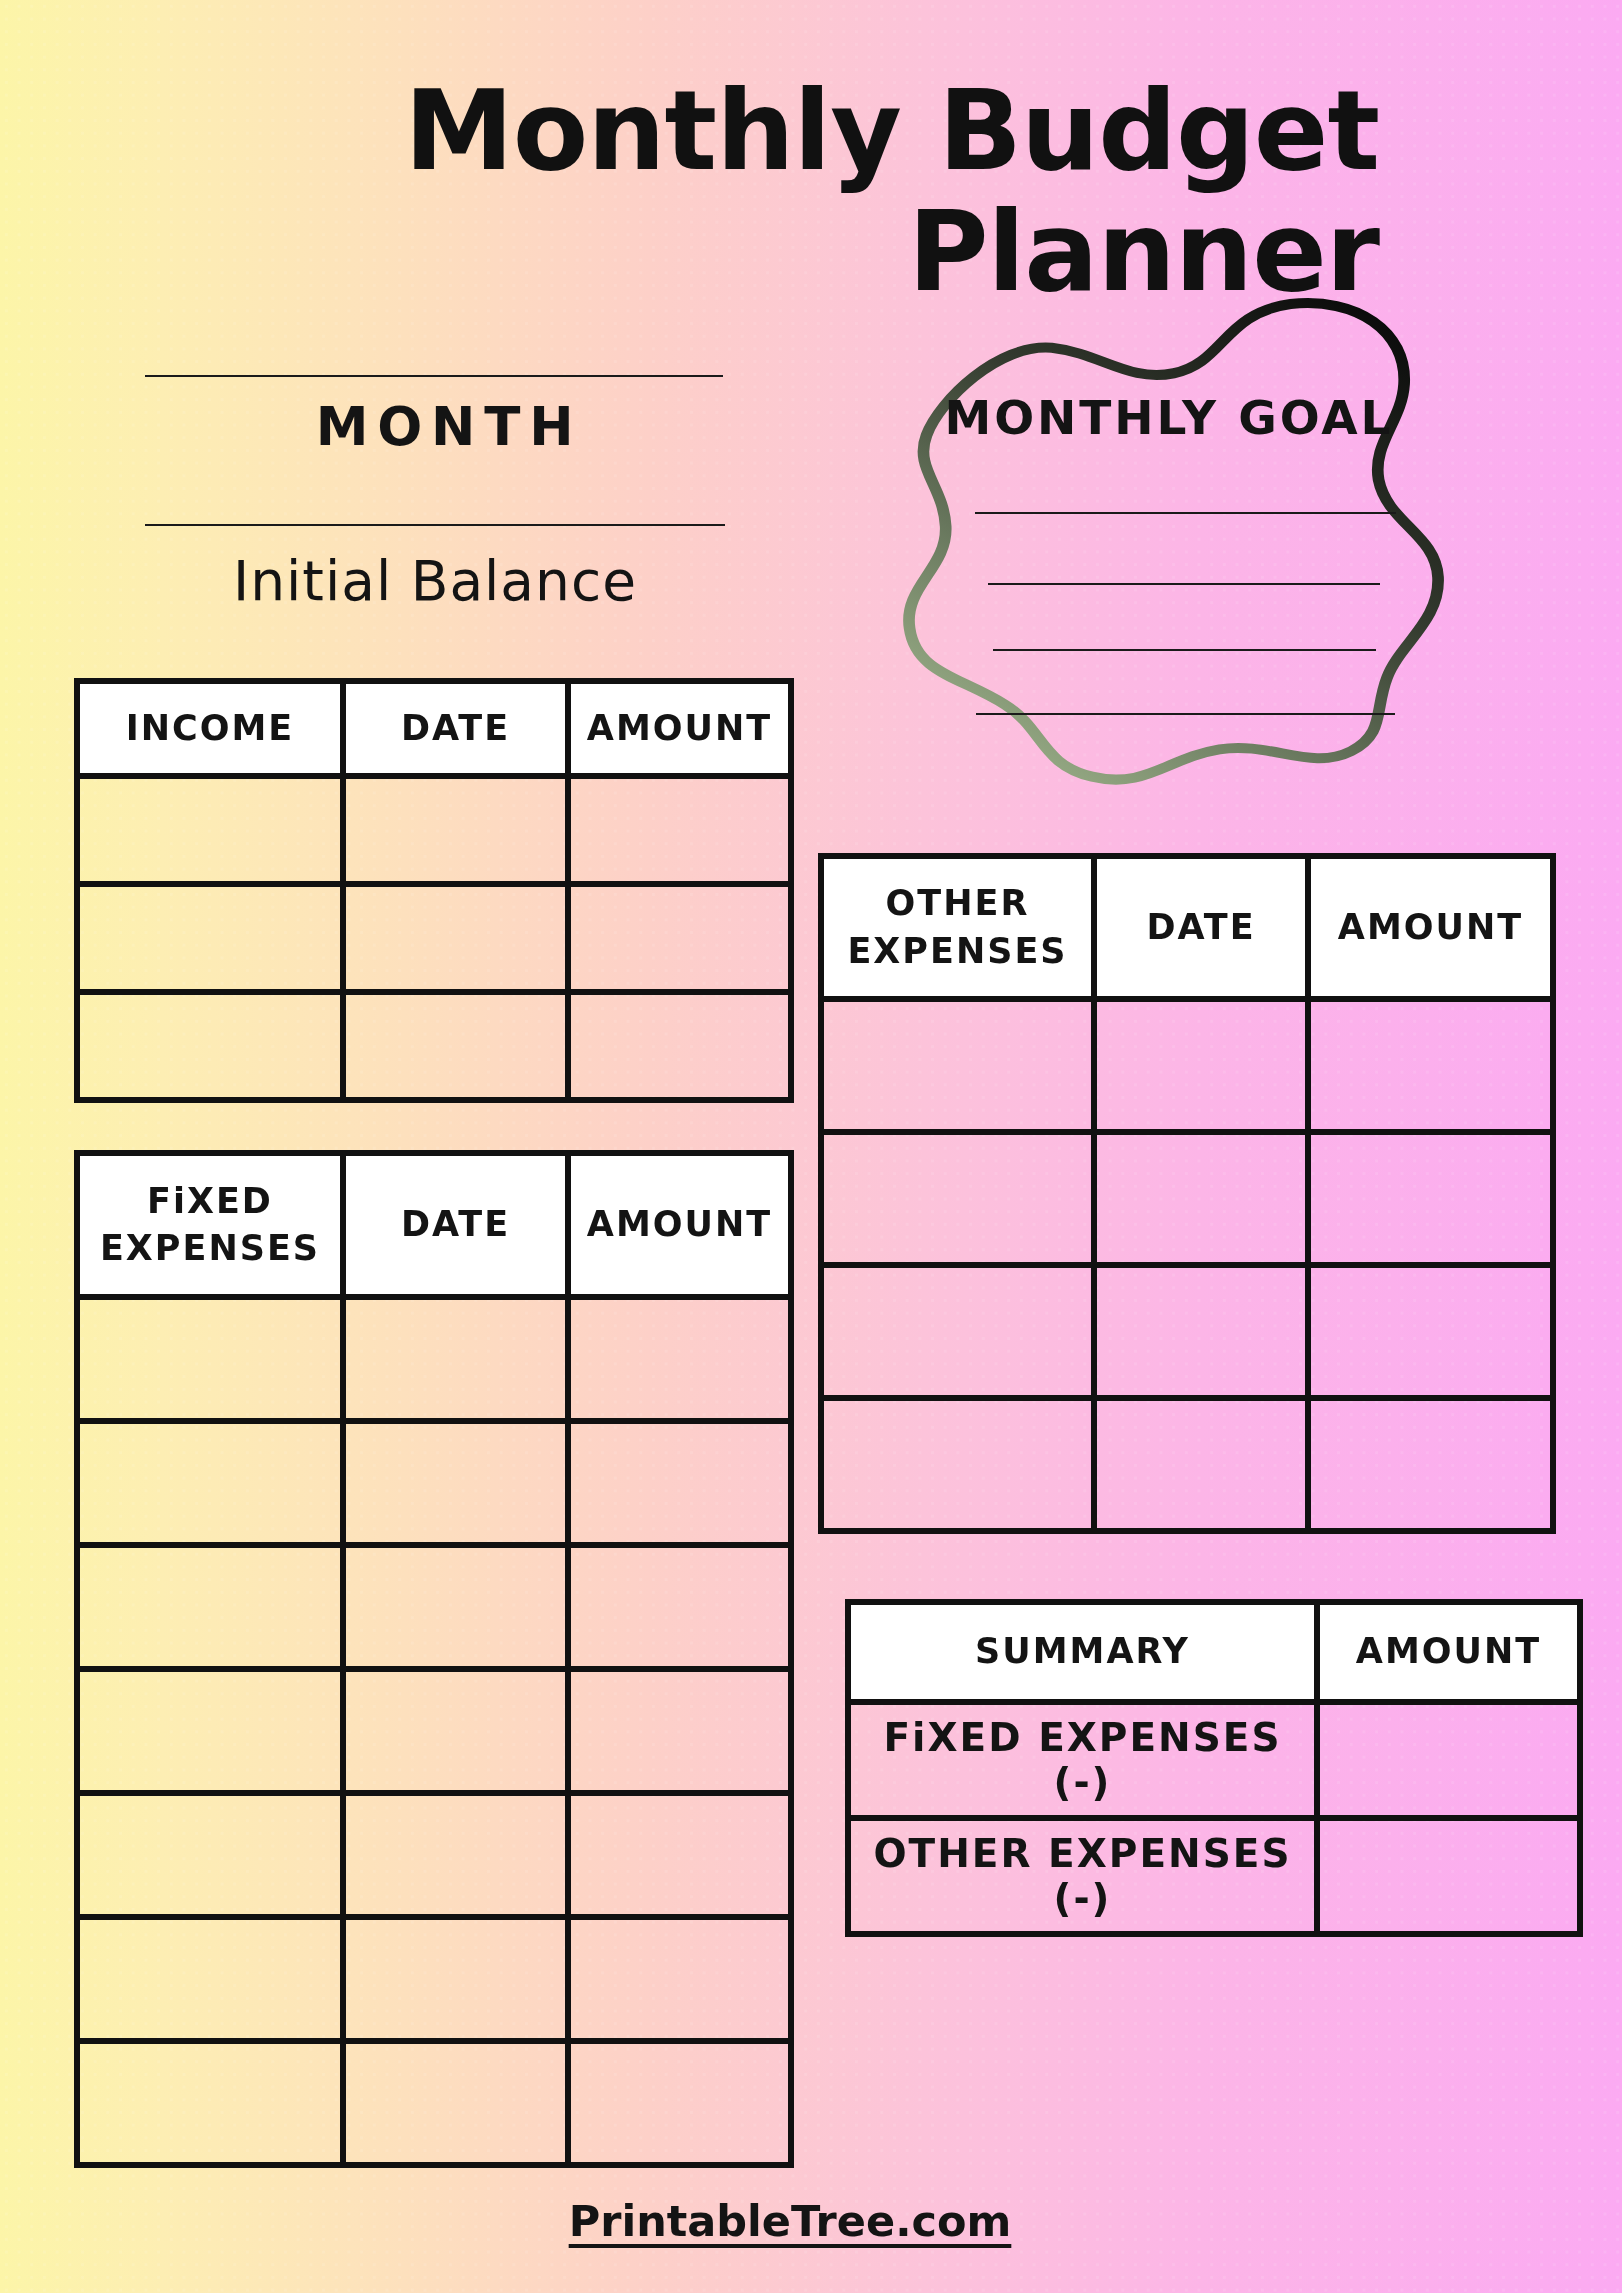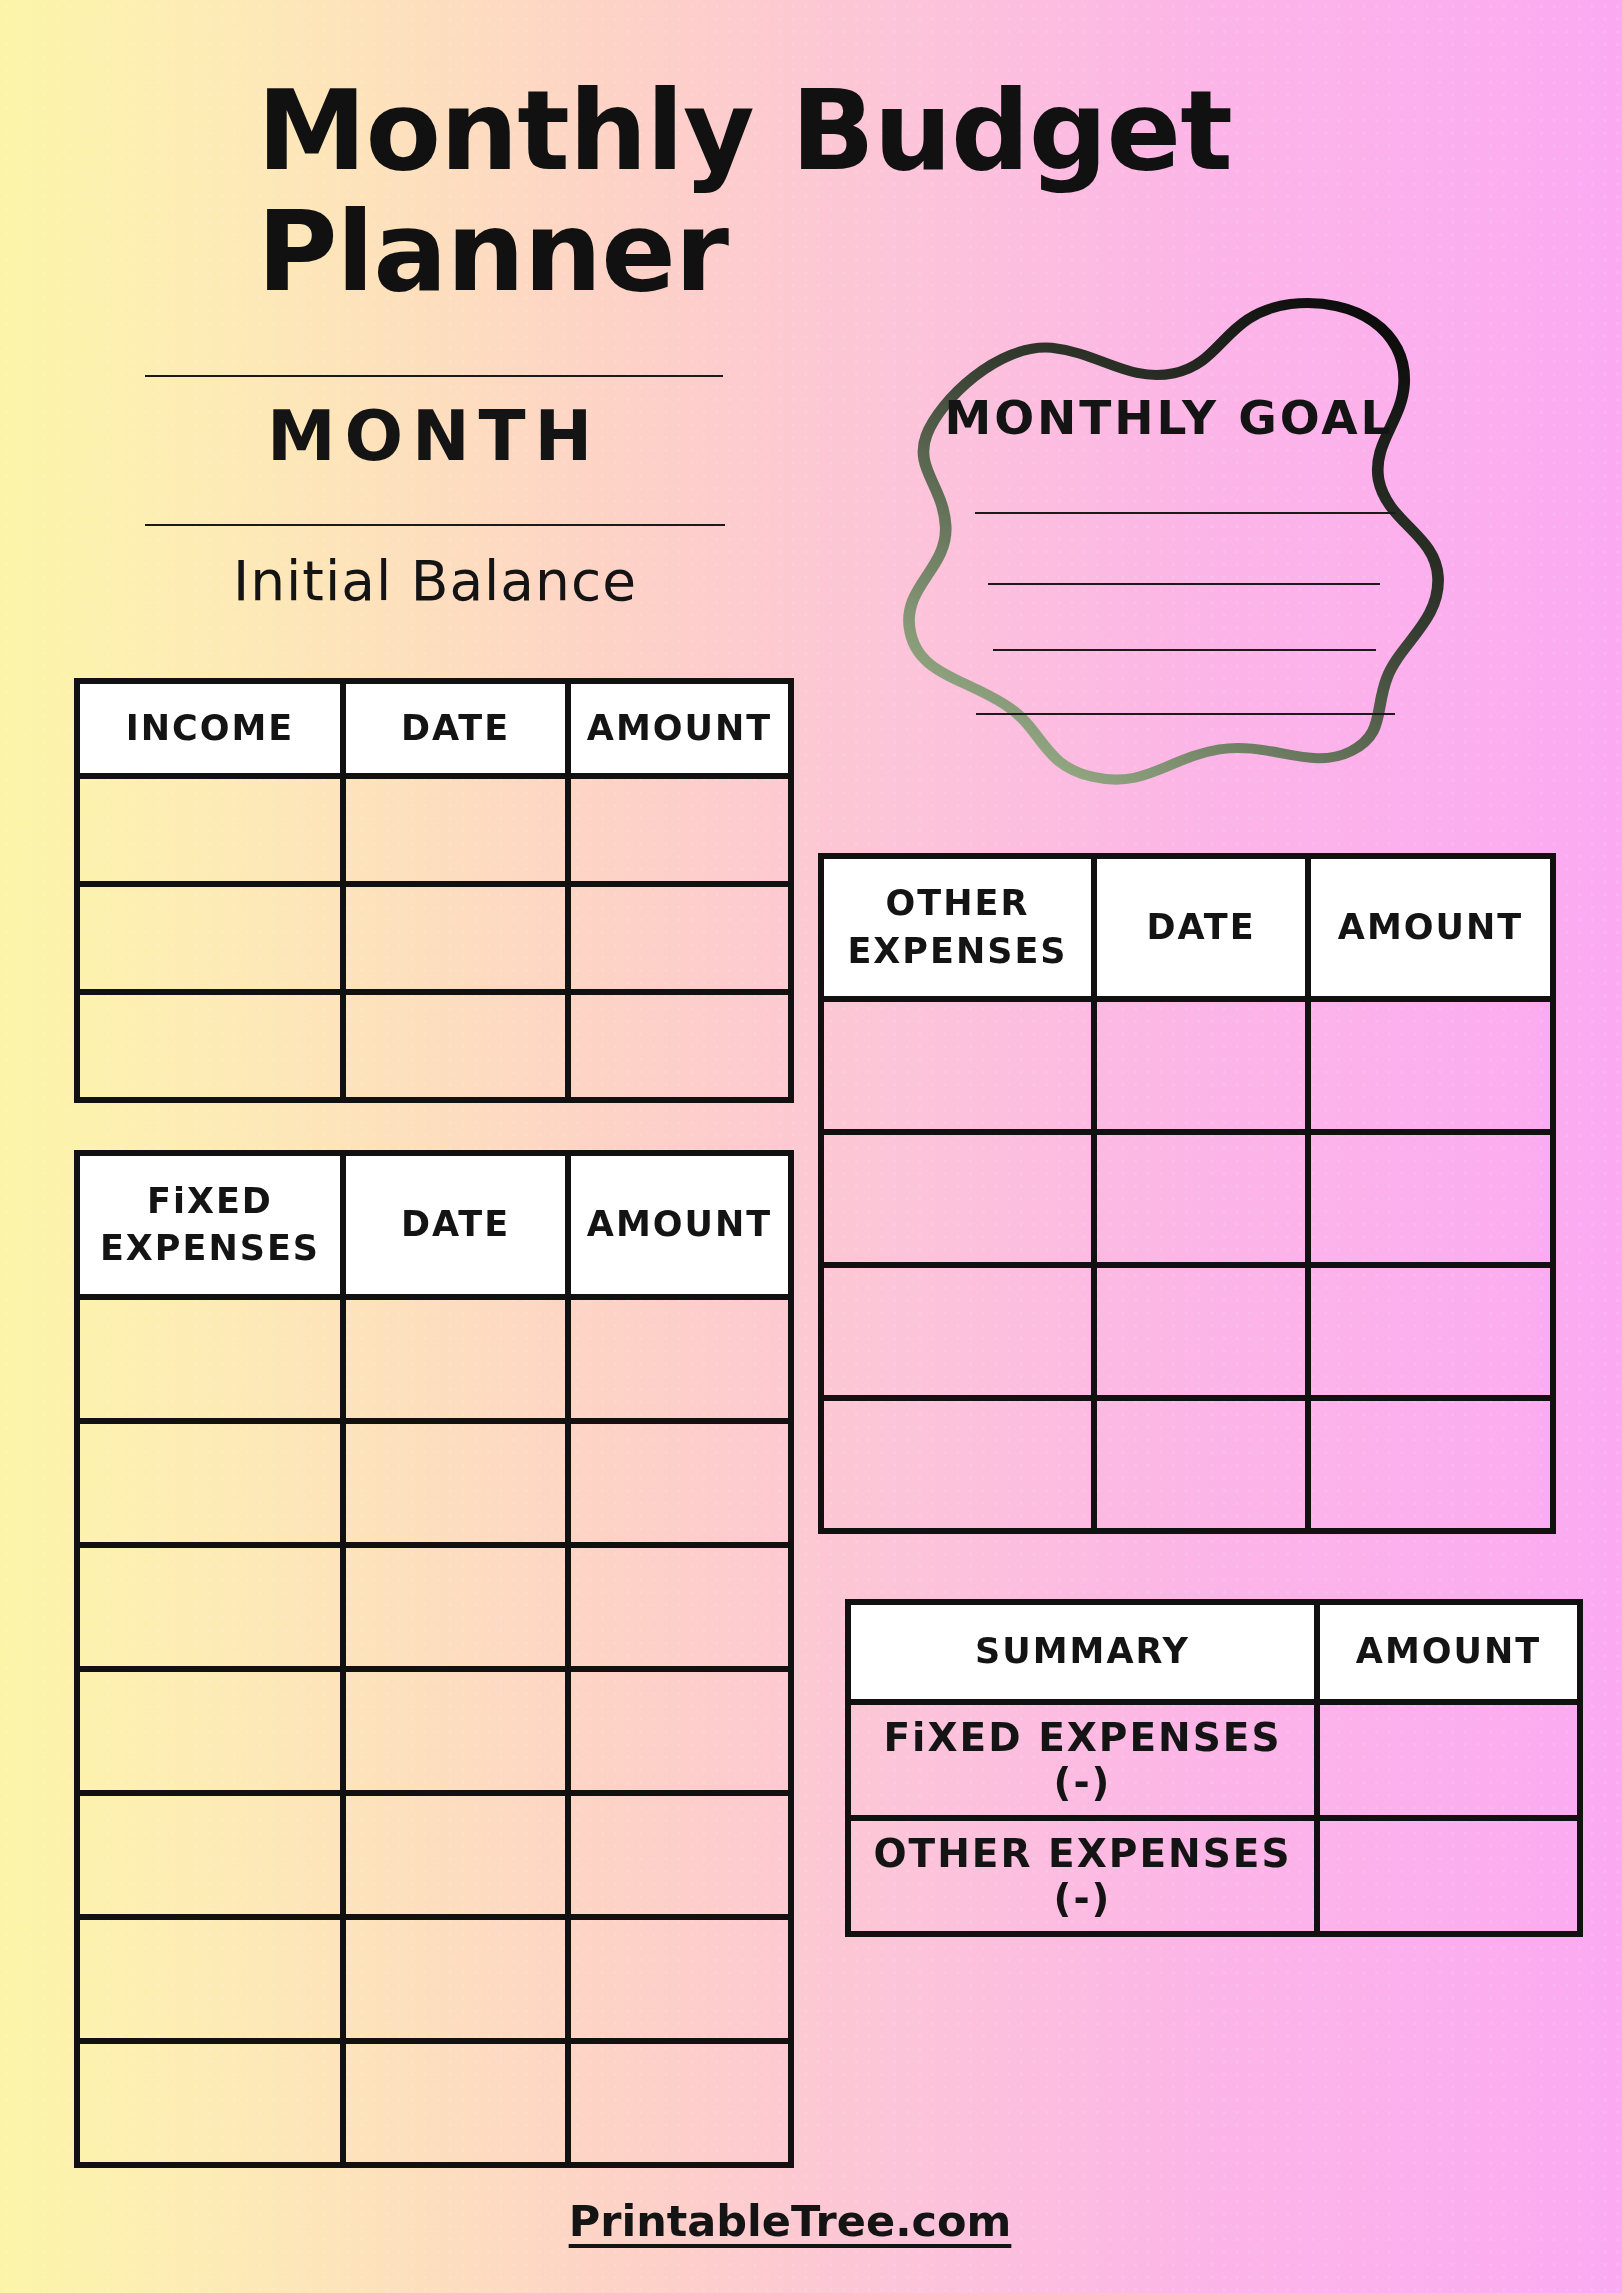--- a/index.html
+++ b/index.html
@@ -11,30 +11,30 @@
     color:#141414;
     background:
       radial-gradient(rgba(255,255,255,0.10) 1.4px, transparent 1.6px),
       linear-gradient(90deg,
         #fcf5a8 0%, #fdeeb3 10%, #fde0bd 25%, #fdd0c8 40%,
         #fcc3da 57%, #fcb5e7 74%, #fbaaf2 100%);
     background-size:12.7px 12.7px, 100% 100%;
   }
   .abs{position:absolute;}
   .page-title{
-    left:257px;top:71px;width:1137px;
-    text-align:left;
+    left:242px;top:71px;width:1137px;
+    text-align:right;
     font-size:110px;font-weight:bold;line-height:1.1;
     letter-spacing:-1px;
     color:#111;
   }
   .writing-line{border-top:2.9px solid #1a1a1a;height:0;}
   .month-label{
-    left:145px;top:396px;width:578px;text-align:center;
-    font-size:69px;letter-spacing:8.8px;font-weight:600;
+    left:160px;top:396px;width:578px;text-align:center;
+    font-size:53px;letter-spacing:8.8px;font-weight:600;
   }
   .balance-label{
     left:145px;top:549px;width:580px;text-align:center;
     font-size:55px;letter-spacing:1px;
   }
   .goal-title{
     left:924px;top:390px;width:490px;text-align:center;
     font-size:47px;letter-spacing:2.9px;font-weight:600;
   }
   table.planner-table{

